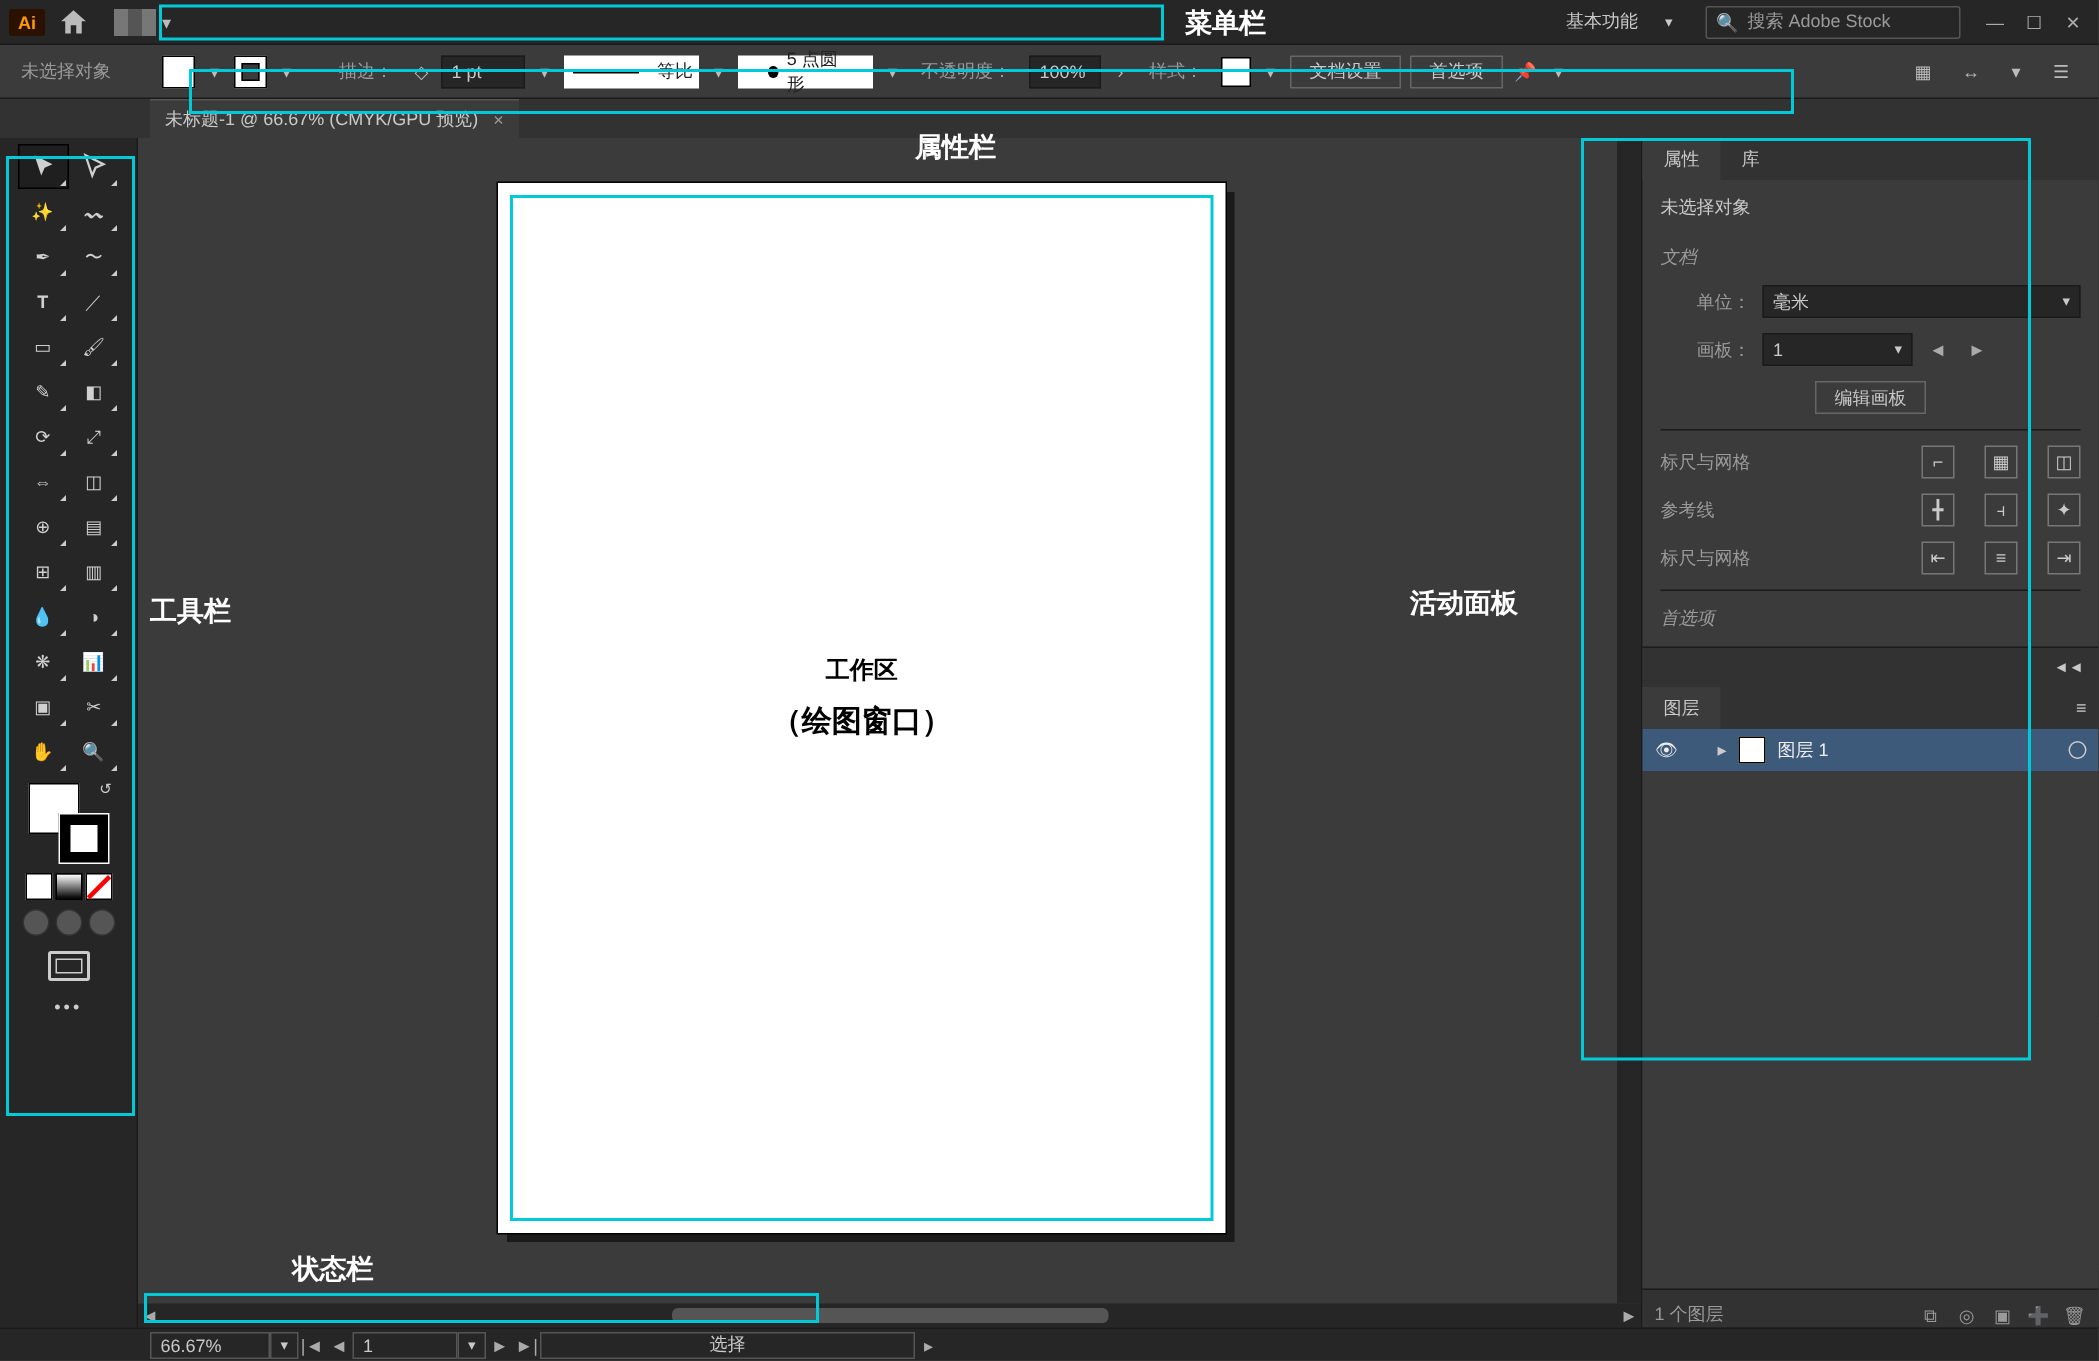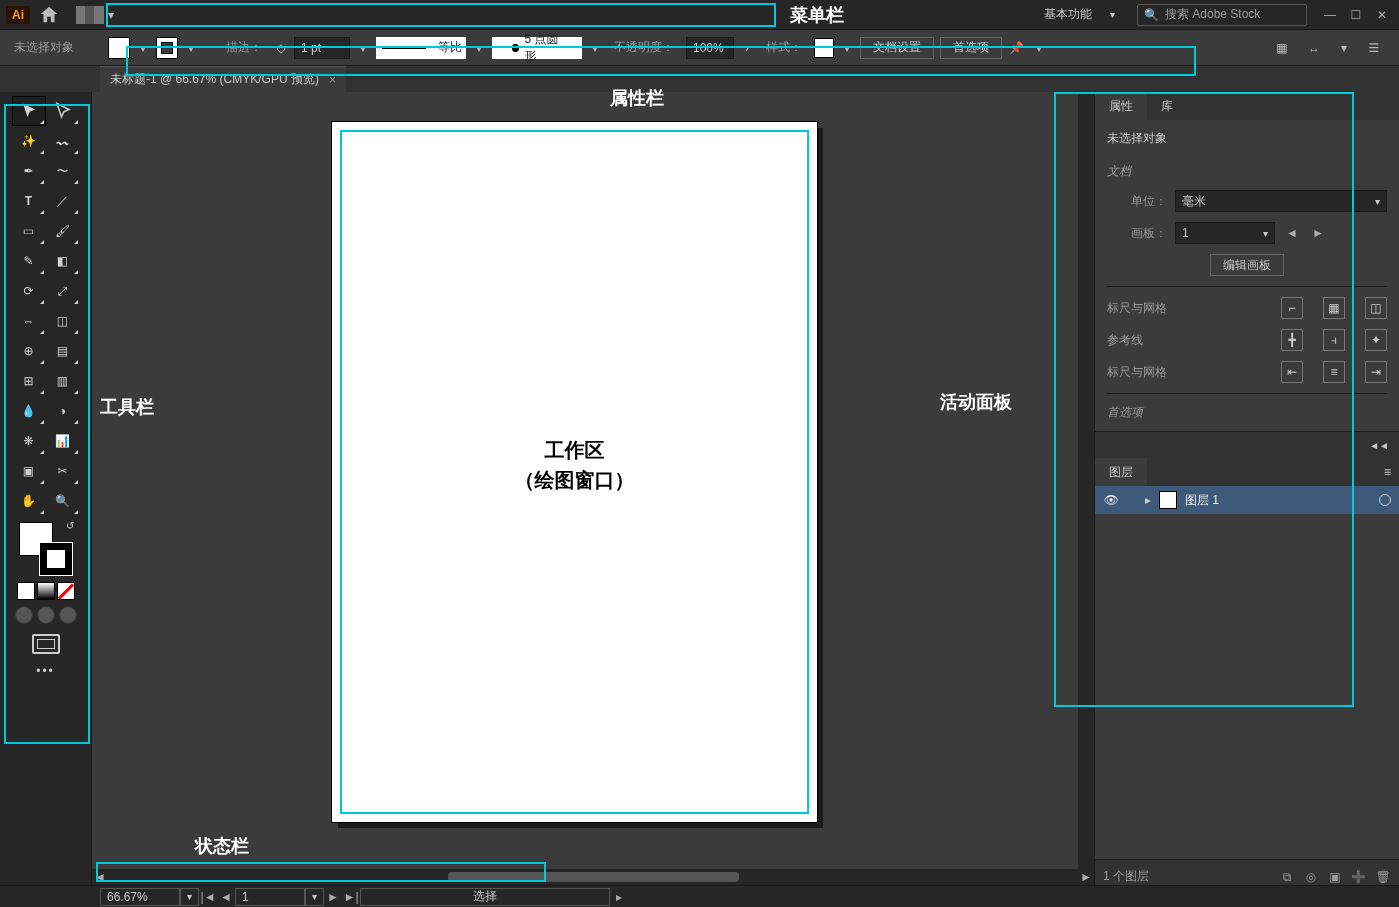--- a/index.html
+++ b/index.html
@@ -107,21 +107,21 @@
   .mini-sw.n::after{content:"";position:absolute;left:-2px;right:-2px;top:7px;height:3px;background:red;transform:rotate(-45deg);}
   .mode-row{display:flex;gap:4px;margin-top:6px;}
   .mode-dot{width:18px;height:18px;border-radius:50%;background:#555;border:1px solid #333;}
   .screen-icon{margin-top:10px;width:28px;height:20px;border:2px solid #ccc;border-radius:2px;position:relative;}
   .screen-icon::after{content:"";position:absolute;inset:3px;border:1px solid #ccc;}
   .more-dots{margin-top:10px;color:#ccc;letter-spacing:2px;}
 
   .canvas-area{flex:1;position:relative;background:var(--bg-panel);}
   .artboard{position:absolute;left:240px;top:30px;width:485px;height:700px;background:#fff;box-shadow:0 0 0 1px #000,6px 6px 0 #1a1a1a;}
   .inner-anno{position:absolute;inset:8px;border:2px solid var(--accent);}
-  .art-label1{position:absolute;top:315px;left:0;right:0;text-align:center;color:#000;font-size:20px;font-weight:700;}
+  .art-label1{position:absolute;top:315px;left:0;right:0;text-align:center;color:#000;font-size:16px;font-weight:700;}
   .art-label2{position:absolute;top:345px;left:0;right:0;text-align:center;color:#000;font-size:20px;font-weight:700;}
   .hscroll{position:absolute;left:0;right:0;bottom:0;height:16px;background:var(--bg-darker);display:flex;align-items:center;}
   .hscroll .arrow{width:16px;text-align:center;color:#aaa;}
   .hscroll .track{flex:1;position:relative;height:10px;}
   .hscroll .thumb{position:absolute;left:35%;width:30%;top:0;bottom:0;background:#555;border-radius:4px;}
   .vscroll{position:absolute;top:0;bottom:16px;right:0;width:16px;background:var(--bg-darker);}
 
   .panels-col{width:305px;background:var(--bg-panel);border-left:1px solid var(--border);display:flex;flex-direction:column;}
   .panel-tabs{height:28px;display:flex;align-items:flex-end;background:var(--bg-dark);}
   .ptab{height:28px;padding:0 14px;display:flex;align-items:center;color:var(--text);}

